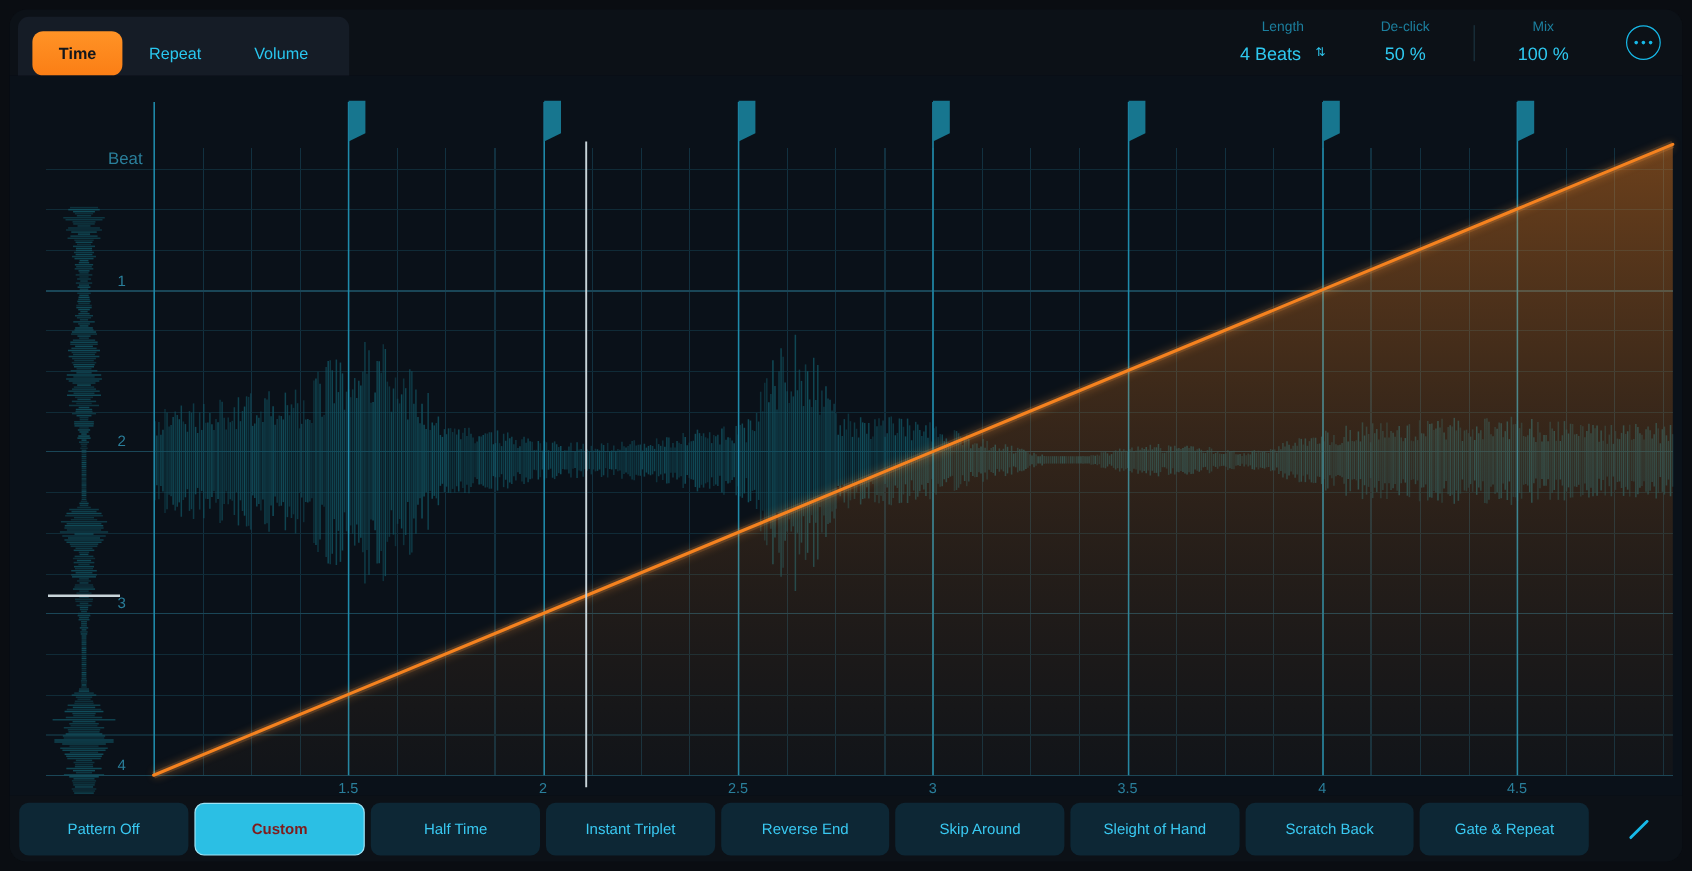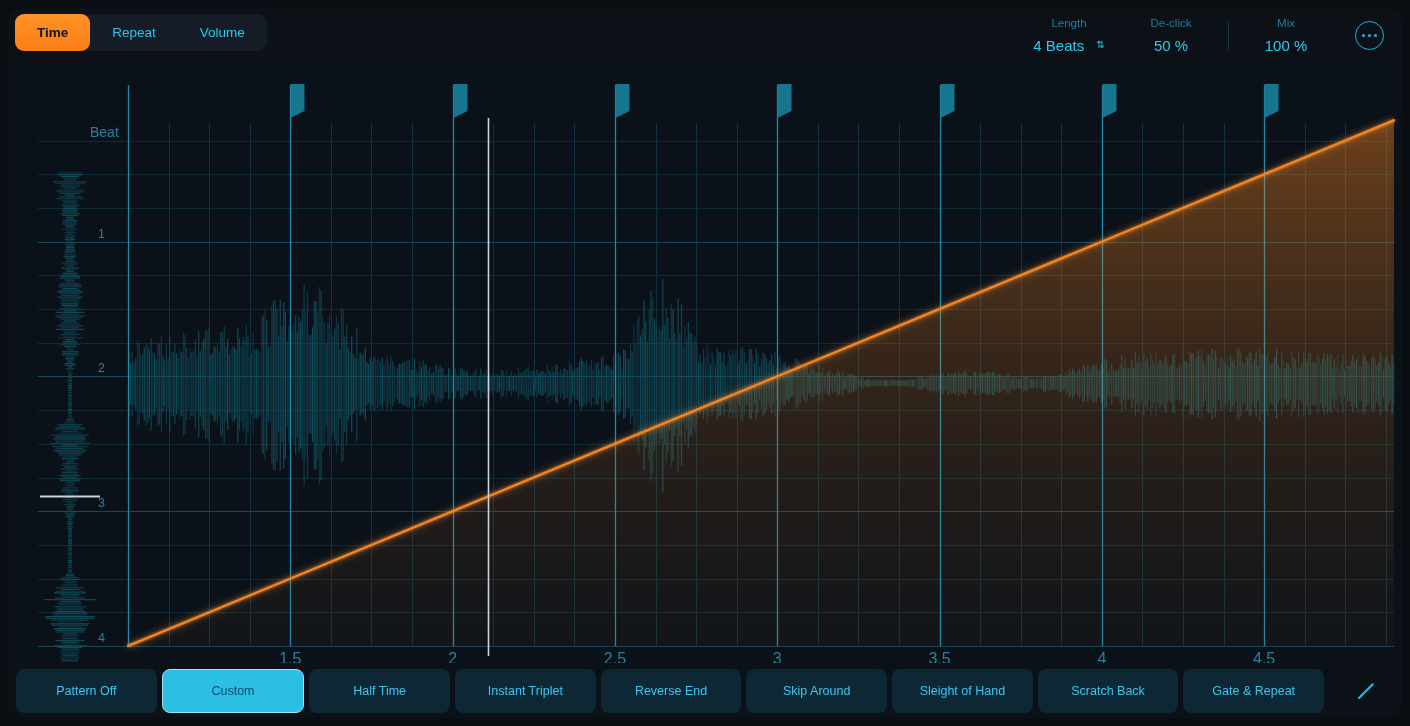--- a/index.html
+++ b/index.html
@@ -46,21 +46,21 @@
 
   .seg-group {
     position: absolute;
     left: 7px;
     top: 6px;
     height: 37px;
     background: #151c26;
     border-radius: 9px;
     display: flex;
     align-items: center;
-    padding: 0;
+    padding: 12px;
   }
   .seg {
     height: 37px;
     display: flex;
     align-items: center;
     justify-content: center;
     font-size: 13.5px;
     color: #29c7ef;
     padding: 0 22px;
     border-radius: 9px;
@@ -173,21 +173,21 @@
   }
 
   .ytick {
     position: absolute;
     font-size: 12.5px;
     color: #2a7f9b;
     pointer-events: none;
   }
   .xtick {
     position: absolute;
-    font-size: 16px;
+    font-size: 12px;
     color: #2a7f9b;
     pointer-events: none;
     transform: translateX(-50%);
   }
 
   
   .bottombar {
     position: absolute;
     left: 0;
     top: 655px;
@@ -210,22 +210,22 @@
     display: flex;
     align-items: center;
     justify-content: center;
     cursor: pointer;
     user-select: none;
     white-space: nowrap;
     box-sizing: border-box;
   }
   .preset.selected {
     background: #2bbfe4;
-    color: #0c4a6e;
-    font-weight: normal;
+    color: #7f1d1d;
+    font-weight: bold;
     border: 1.5px solid #9ee4f6;
   }
   .pencil-btn {
     width: 56px;
     height: 44px;
     display: flex;
     align-items: center;
     justify-content: center;
     cursor: pointer;
     flex: 0 0 56px;

